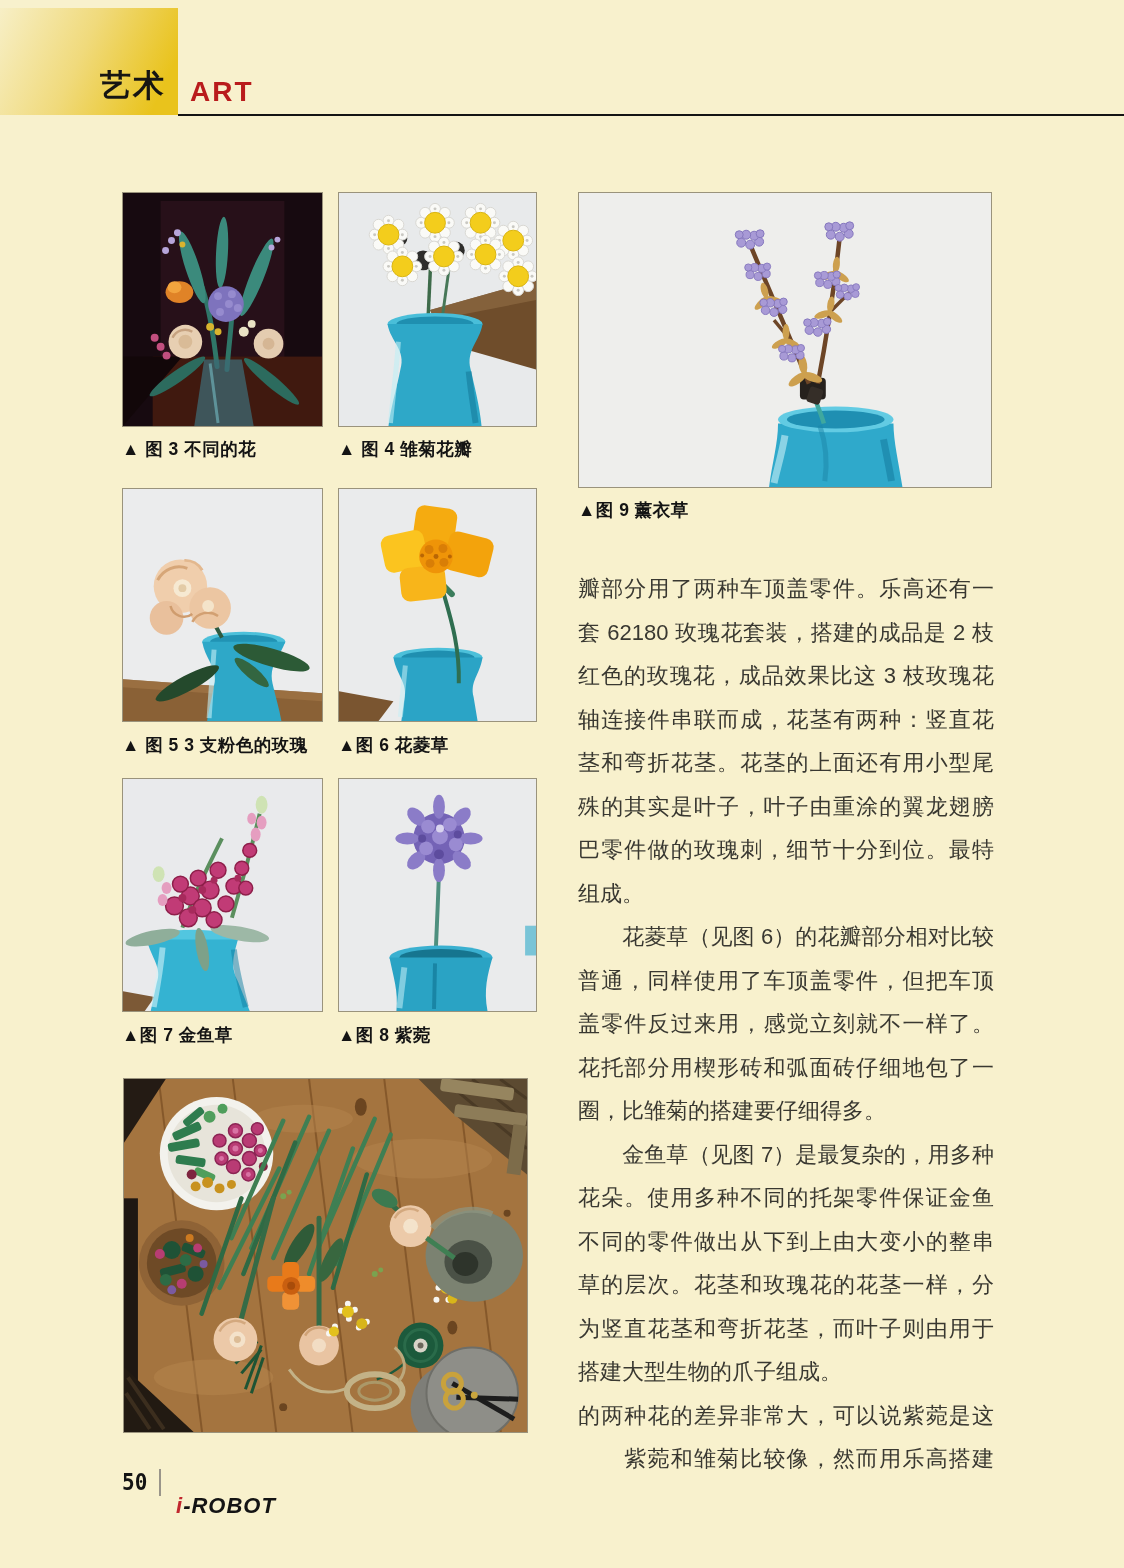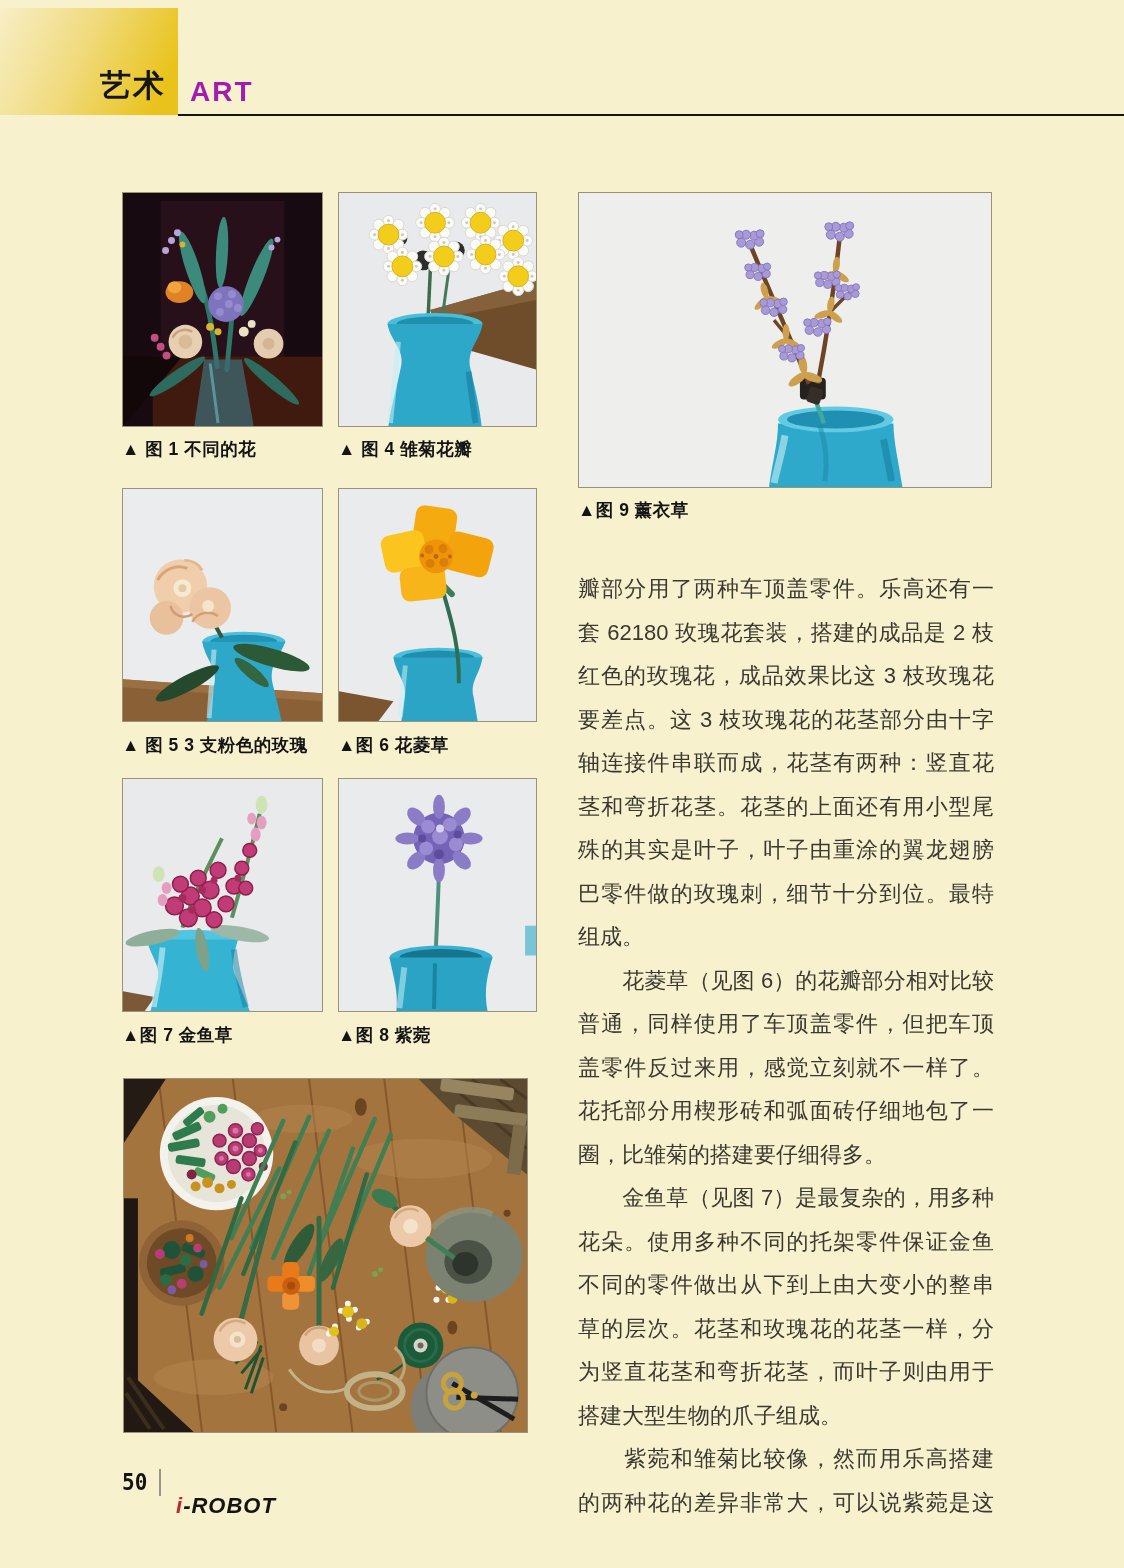--- a/index.html
+++ b/index.html
@@ -5,21 +5,21 @@
   html,body{margin:0;padding:0;background:#f8f1cd;}
   .page{position:relative;width:1124px;height:1568px;background:#f8f1cd;overflow:hidden;
         font-family:"Liberation Sans",sans-serif;}
 
   
   .band{position:absolute;left:0;top:8px;width:178px;height:107px;
         background:linear-gradient(115deg,#f7efc6 0%,#f0da7c 45%,#e9c31c 88%);}
   .band-cn{position:absolute;right:12px;bottom:8px;font-size:31px;font-weight:700;
            color:#161513;letter-spacing:2px;}
   .art-en{position:absolute;left:190px;top:76px;font-size:28px;font-weight:700;
-          color:#a21caf;letter-spacing:2px;}
+          color:#b91c1c;letter-spacing:2px;}
   .header-rule{position:absolute;left:178px;top:114px;width:946px;height:2px;background:#141414;}
 
   
   .photo{position:absolute;box-sizing:border-box;border:1px solid #9a937c;background:#e9eaec;}
   .photo svg{display:block;width:100%;height:100%;}
   .cap{position:absolute;font-size:17.5px;font-weight:700;color:#141414;letter-spacing:.5px;white-space:nowrap;}
 
   
   .article{position:absolute;left:578px;top:567px;width:416px;}
   .bl{font-size:22px;line-height:43.5px;color:#393831;text-align:justify;text-align-last:justify;
@@ -145,21 +145,21 @@
         <use href="#dz" x="97" y="30"></use>
         <use href="#dz" x="143" y="30"></use>
         <use href="#dz" x="176" y="48"></use>
       <use href="#dz" x="64" y="74"></use>
         <use href="#dz" x="106" y="64"></use>
         <use href="#dz" x="148" y="62"></use>
         <use href="#dz" x="181" y="84"></use>
     </svg>
   </div>
 
-  <div class="cap" style="left:122px;top:437px;">▲ 图 1 不同的花</div>
+  <div class="cap" style="left:122px;top:437px;">▲ 图 3 不同的花</div>
   <div class="cap" style="left:338px;top:437px;">▲ 图 4 雏菊花瓣</div>
 
   <div class="photo" style="left:122px;top:488px;width:201px;height:234px;">
     <svg viewBox="0 0 201 234" preserveAspectRatio="none">
       <rect width="201" height="234" fill="#ebeced"></rect>
       <polygon points="0,192 201,206 201,234 0,234" fill="#8a6136"></polygon>
       <polygon points="0,192 201,206 201,214 0,200" fill="#9d7345" opacity=".8"></polygon>
       <ellipse cx="122" cy="154" rx="42" ry="10" fill="#4cc0da"></ellipse>
       <ellipse cx="122" cy="154" rx="34" ry="7" fill="#2193b4"></ellipse>
       <path d="M80 154 C83 172 96 180 92 198 C89 214 86 226 85 234 L160 234 C158 222 154 210 151 196 C147 178 158 170 164 154 Z" fill="#2ea8c8"></path>
@@ -559,38 +559,37 @@
       <circle cx="330" cy="306" r="9" fill="none" stroke="#c9a23c" stroke-width="5"></circle>
       <circle cx="332" cy="322" r="9" fill="none" stroke="#c9a23c" stroke-width="5"></circle>
       <circle cx="352" cy="318" r="3.5" fill="#caa63e"></circle>
     </svg>
   </div>
 
   <div class="article">
     <div class="bl">瓣部分用了两种车顶盖零件。乐高还有一</div>
     <div class="bl">套 62180 玫瑰花套装，搭建的成品是 2 枝</div>
     <div class="bl">红色的玫瑰花，成品效果比这 3 枝玫瑰花</div>
-    <div class="bl">要差点。这 3 枝玫瑰花的花茎部分由十字</div>
     <div class="bl">轴连接件串联而成，花茎有两种：竖直花</div>
     <div class="bl">茎和弯折花茎。花茎的上面还有用小型尾</div>
     <div class="bl">殊的其实是叶子，叶子由重涂的翼龙翅膀</div>
     <div class="bl">巴零件做的玫瑰刺，细节十分到位。最特</div>
     <div class="bl pe">组成。</div>
     <div class="bl">　　花菱草（见图 6）的花瓣部分相对比较</div>
     <div class="bl">普通，同样使用了车顶盖零件，但把车顶</div>
     <div class="bl">盖零件反过来用，感觉立刻就不一样了。</div>
     <div class="bl">花托部分用楔形砖和弧面砖仔细地包了一</div>
     <div class="bl pe">圈，比雏菊的搭建要仔细得多。</div>
     <div class="bl">　　金鱼草（见图 7）是最复杂的，用多种</div>
     <div class="bl">花朵。使用多种不同的托架零件保证金鱼</div>
     <div class="bl">不同的零件做出从下到上由大变小的整串</div>
     <div class="bl">草的层次。花茎和玫瑰花的花茎一样，分</div>
     <div class="bl">为竖直花茎和弯折花茎，而叶子则由用于</div>
     <div class="bl pe">搭建大型生物的爪子组成。</div>
+    <div class="bl">的两种花的差异非常大，可以说紫菀是这</div>
     <div class="bl">　　紫菀和雏菊比较像，然而用乐高搭建</div>
-    <div class="bl">的两种花的差异非常大，可以说紫菀是这</div>
   </div>
 
   <div class="pagenum">50</div>
   <div class="footer-divider"></div>
   <div class="logo"><span class="i">i</span><span>-ROBOT</span></div>
 
 </div>
 
 </body></html>

